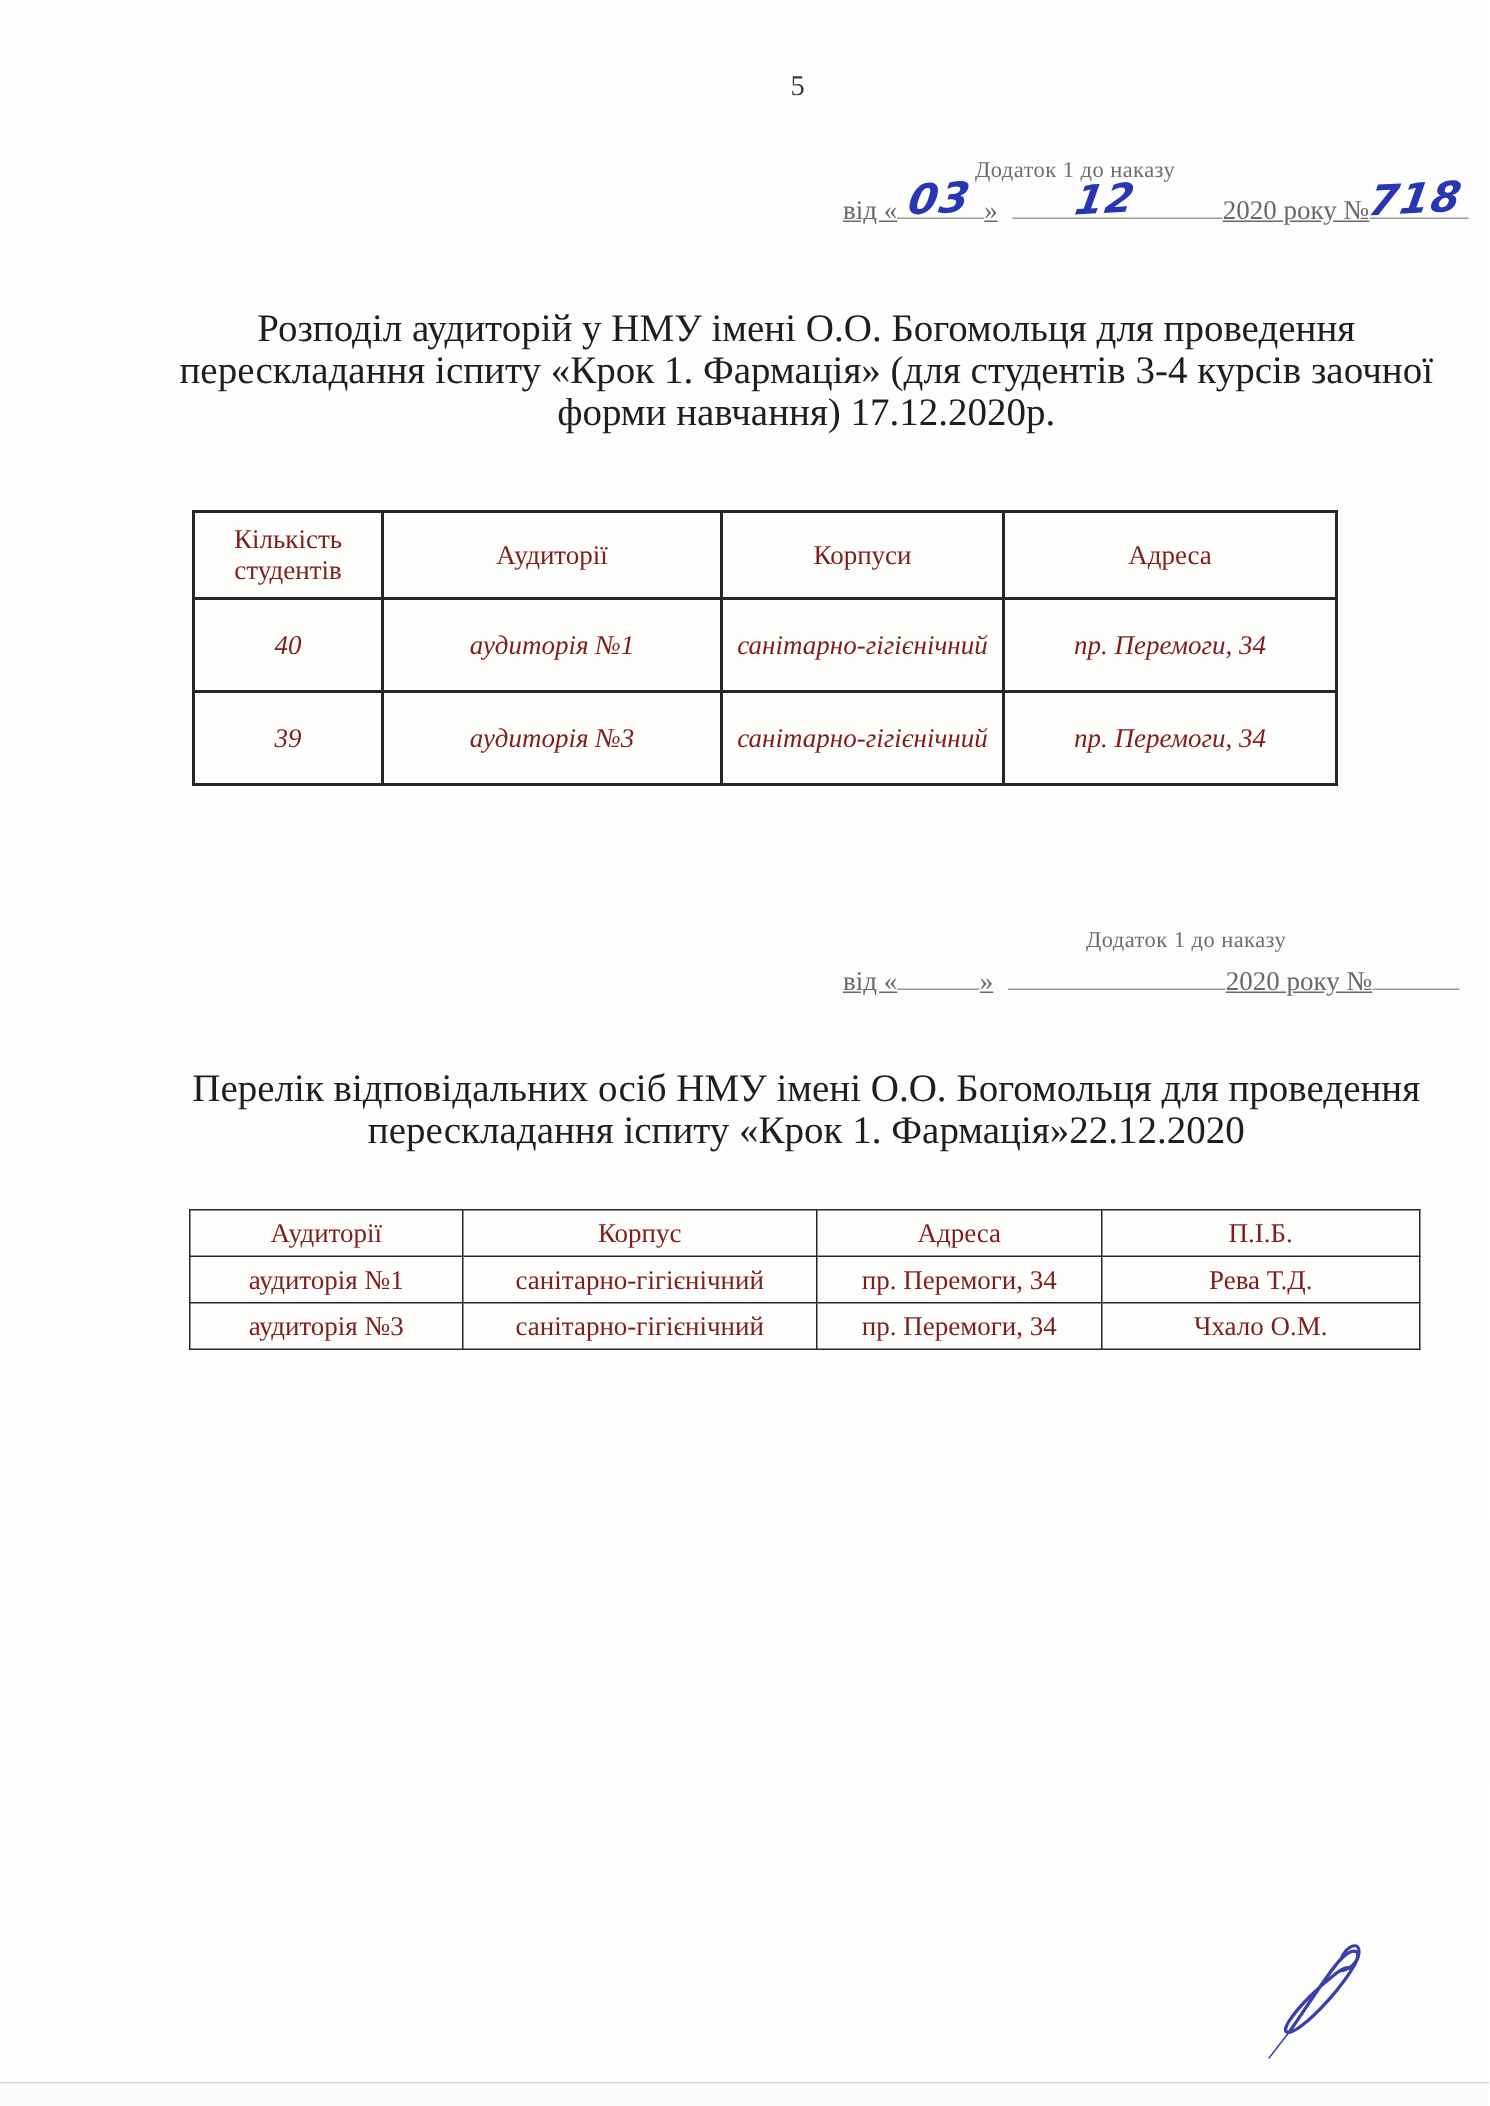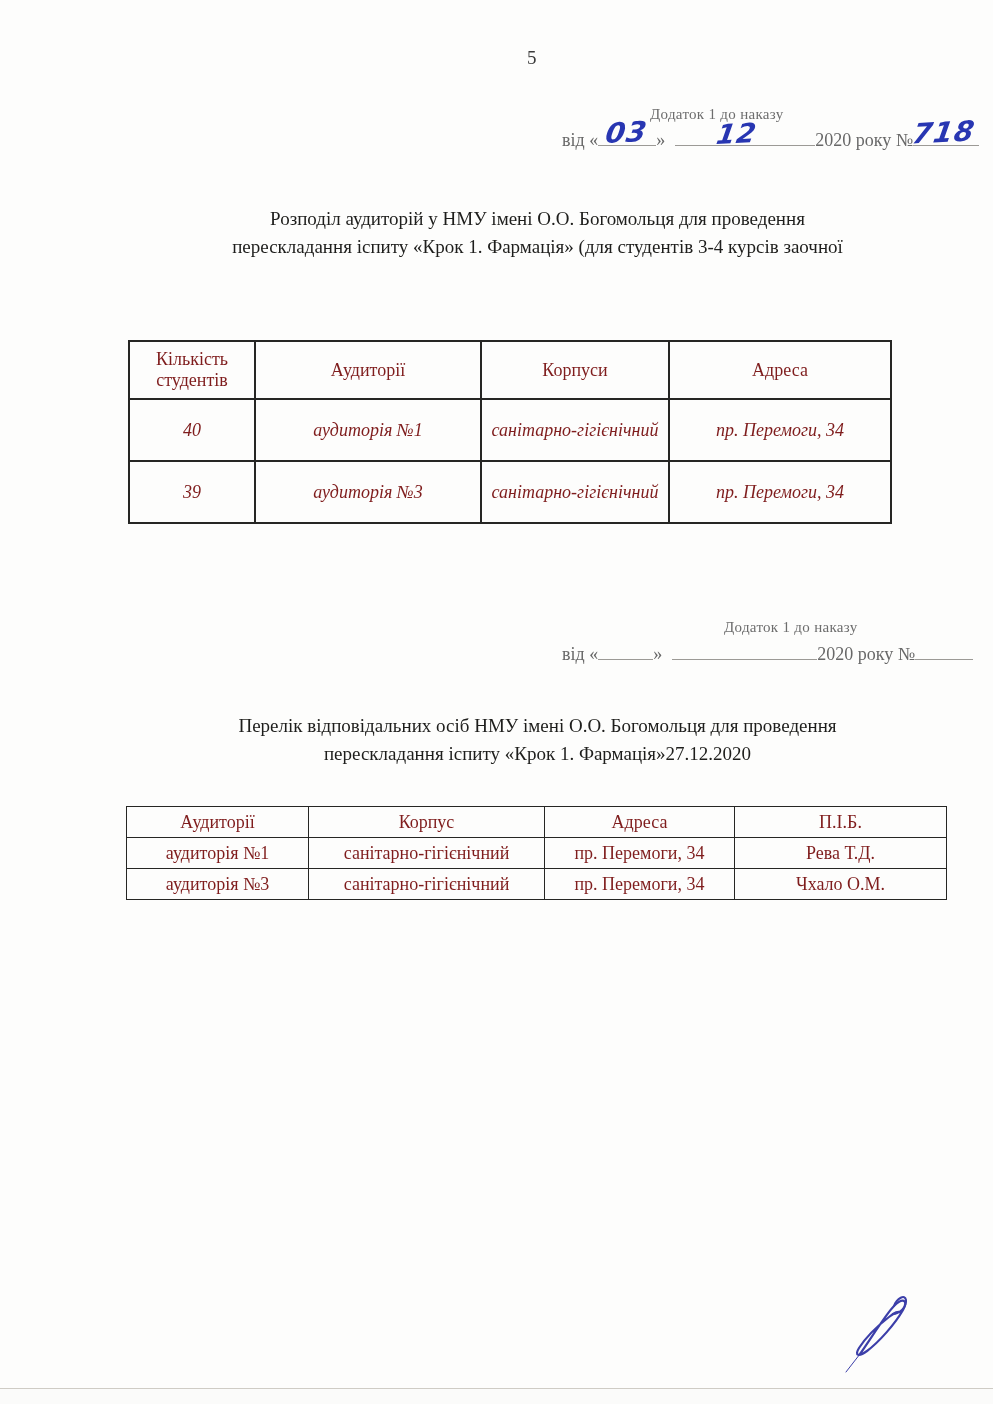--- a/index.html
+++ b/index.html
@@ -4,30 +4,30 @@
 <style>
   html,body{margin:0;padding:0;background:#ffffff;}
   .page{
     position:relative;width:993px;height:1404px;background:#fdfdfc;
     font-family:"Liberation Serif", serif;color:#1d1d1b;overflow:hidden;
   }
   .pageno{position:absolute;top:47px;left:527px;font-size:19px;color:#3b3b3b;}
 
   
   .appx-line1{position:absolute;font-size:15px;color:#6d6d6d;letter-spacing:.3px;}
-  .appx-line2{position:absolute;font-size:18px;color:#686868;white-space:nowrap;display:flex;align-items:baseline;}
+  .appx-line2{position:absolute;font-size:18px;color:#686868;white-space:nowrap;display:flex;align-items:baseline;text-decoration:underline;}
   .blank{display:inline-block;border-bottom:1px solid #9c9a96;height:18px;position:relative;vertical-align:baseline;}
   .ink{
     position:absolute;bottom:-2px;left:10px;
     font-family:"DejaVu Sans", sans-serif;font-style:italic;font-weight:bold;
     color:#2836b2;font-size:26px;transform:skewX(-12deg) rotate(-3deg);
     letter-spacing:1px;line-height:1;white-space:nowrap;
   }
 
-  .doc-title{position:absolute;left:101px;width:873px;text-align:center;font-size:19px;line-height:28px;color:#1e1e1c;}
+  .doc-title{position:absolute;left:101px;width:873px;text-align:center;font-size:26px;line-height:28px;color:#1e1e1c;}
 
   table.doc{position:absolute;border-collapse:collapse;table-layout:fixed;font-size:18px;color:#7f1d1d;}
   table.doc td,table.doc th{border:2px solid #262624;text-align:center;vertical-align:middle;font-weight:normal;padding:2px 4px;}
   #table1{left:128px;top:340px;width:762px;}
   #table1 th{height:52px;}
   #table1 td{height:56px;font-style:italic;}
   #table2{left:126px;top:806px;width:820px;}
   #table2 td,#table2 th{border-width:1.5px;height:26px;}
   td.top-align{vertical-align:top;padding-top:3px;border-radius:25px;}
 
@@ -55,20 +55,21 @@
     </span>
     <span>2020 року №</span>
     <span class="blank" style="width:66px;">
       <span class="ink" style="left:0px;font-size:28px;">718</span>
     </span>
   </div>
 
   <div class="doc-title" style="top:205px;">
     <div>Розподіл аудиторій у НМУ імені О.О. Богомольця для проведення</div>
     <div>перескладання іспиту «Крок 1. Фармація» (для студентів 3-4 курсів заочної</div>
+    <div>форми навчання) 17.12.2020р.</div>
   </div>
 
   <table class="doc" id="table1">
     <colgroup>
         <col style="width:126px">
         <col style="width:226px">
         <col style="width:188px">
         <col style="width:222px">
       </colgroup>
     <tbody>
@@ -98,21 +99,21 @@
     <span>від «</span>
     <span class="blank" style="width:55px;"></span>
     <span>»</span>
     <span class="blank" style="width:145px;margin-left:10px;"></span>
     <span>2020 року №</span>
     <span class="blank" style="width:58px;"></span>
   </div>
 
   <div class="doc-title" style="top:712px;">
     <div>Перелік відповідальних осіб НМУ імені О.О. Богомольця для проведення</div>
-    <div>перескладання іспиту «Крок 1. Фармація»27.12.2020</div>
+    <div>перескладання іспиту «Крок 1. Фармація»22.12.2020</div>
   </div>
 
   <table class="doc" id="table2">
     <colgroup>
         <col style="width:182px">
         <col style="width:236px">
         <col style="width:190px">
         <col style="width:212px">
       </colgroup>
     <tbody>

